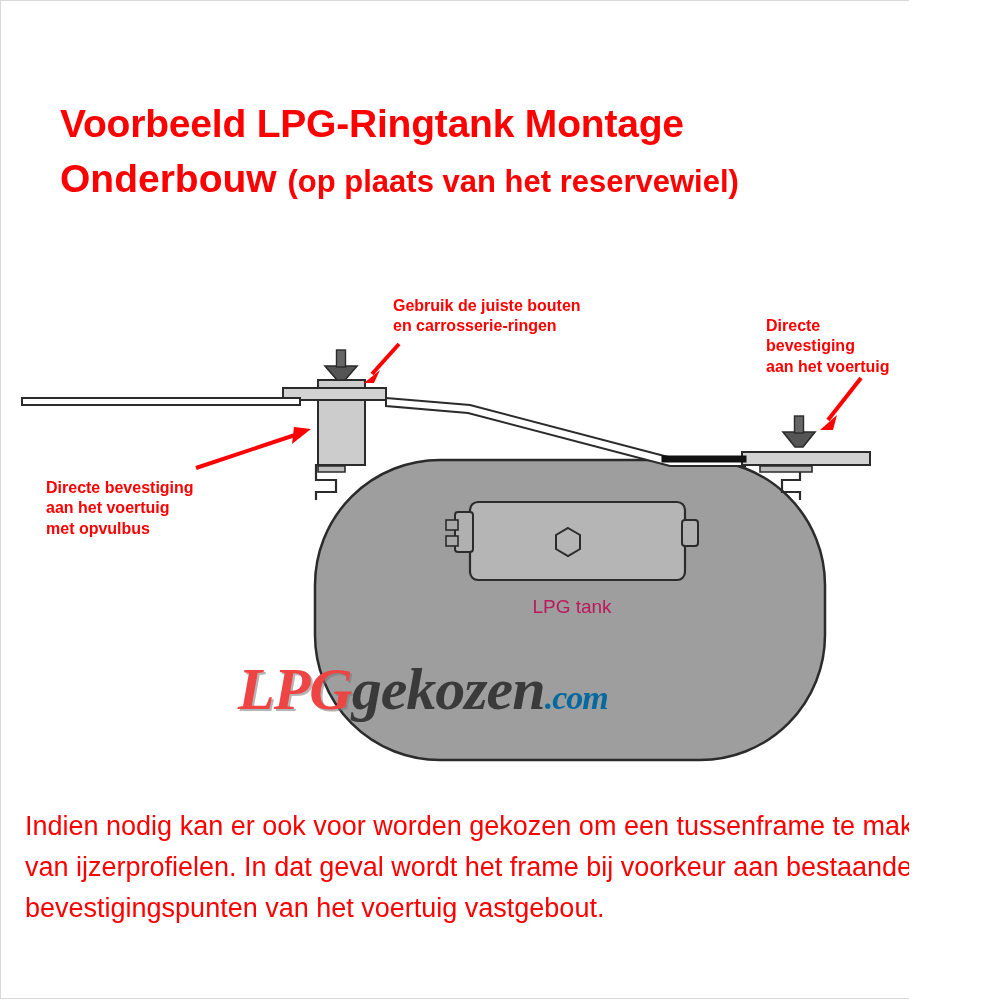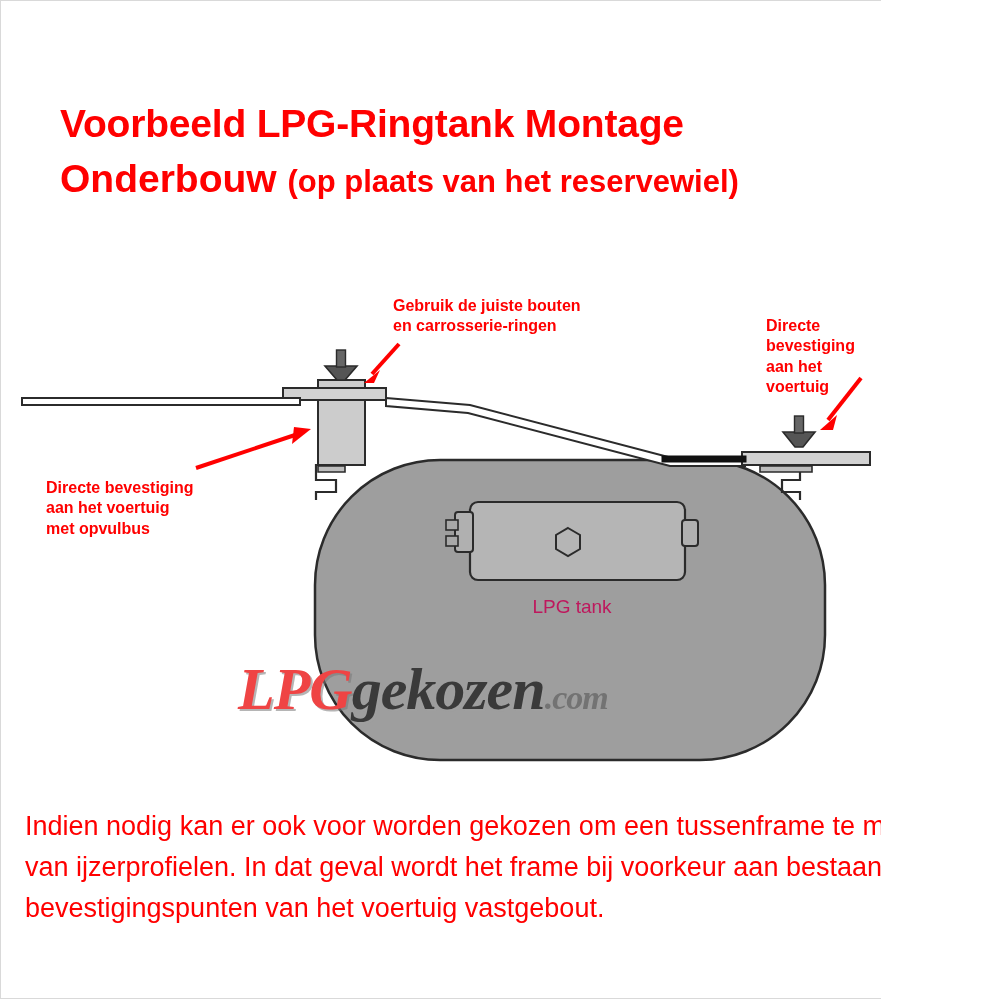--- a/index.html
+++ b/index.html
@@ -9,20 +9,21 @@
   }
   body {
     font-family: "Liberation Sans", sans-serif;
   }
   #page {
     position: relative;
     width: 881px;
     height: 1000px;
     background: #ffffff;
     overflow: hidden;
+    padding-left: 28px;
   }
   .border-frame {
     position: absolute;
     left: 0; top: 0;
     width: 999px;
     height: 999px;
     border: 1px solid #d9d9d9;
     box-sizing: border-box;
     pointer-events: none;
   }
@@ -109,21 +110,21 @@
   }
   .wm-lpg {
     color: #ef4444;
     text-shadow: 2px 2px 0 rgba(120,120,120,0.55);
   }
   .wm-web {
     color: #3a3a3a;
     text-shadow: 2px 2px 0 rgba(160,160,160,0.5);
   }
   .wm-com {
-    color: #737373;
+    color: #0369a1;
     font-size: 34px;
     text-shadow: 1px 1px 0 rgba(160,160,160,0.5);
   }
 </style>
 </head>
 <body>
 
 <div id="page">
 
   <div class="border-frame"></div>

